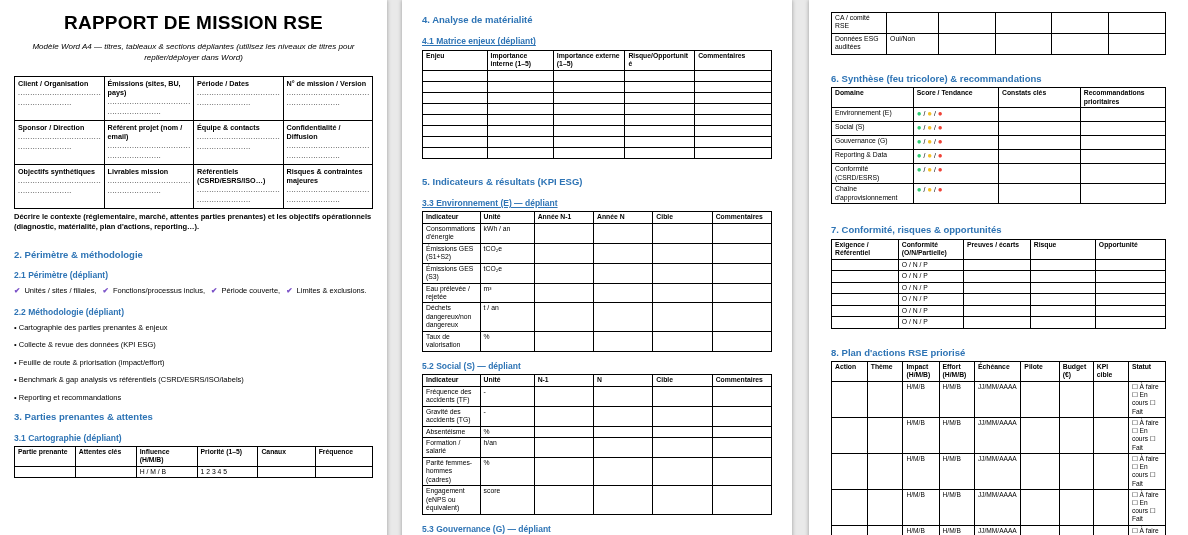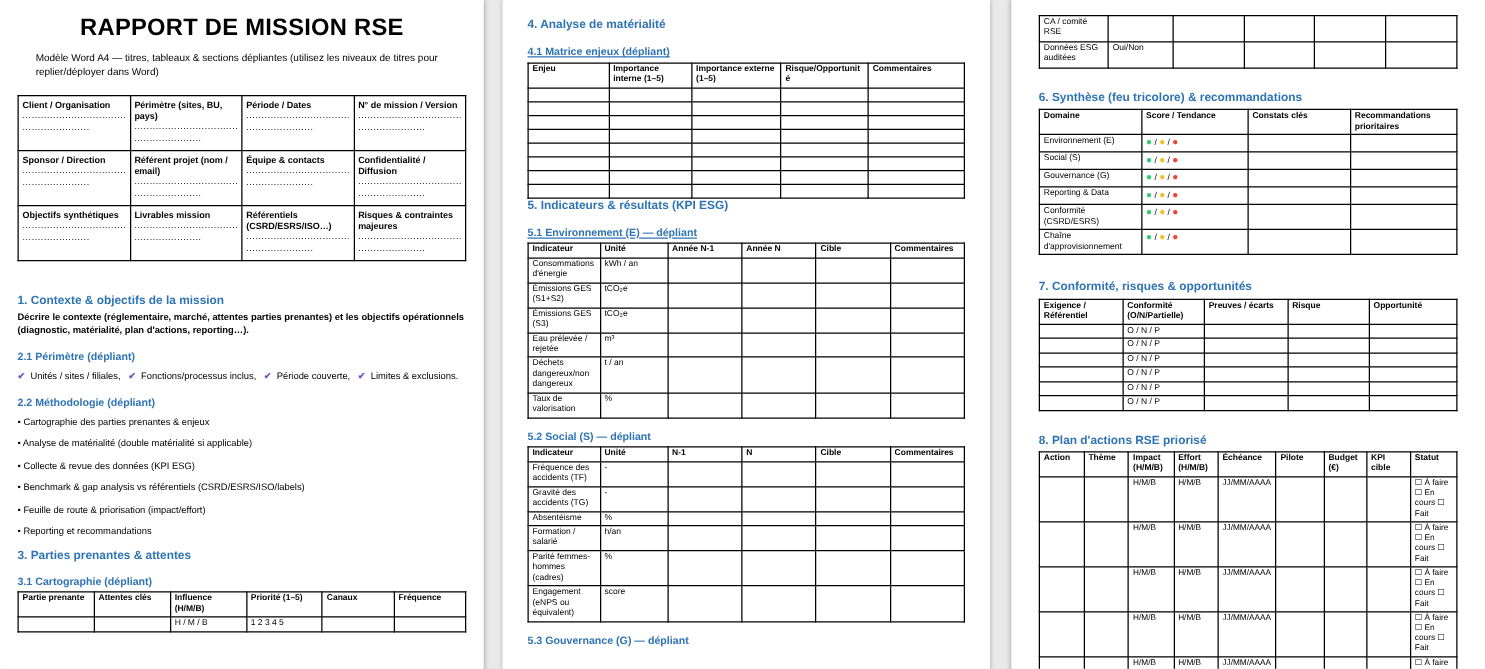--- a/index.html
+++ b/index.html
@@ -12,21 +12,21 @@
   .page{
     position:absolute;top:0;background:#ffffff;height:600px;overflow:hidden;
     box-shadow:0 0 4px rgba(0,0,0,0.35);
     box-sizing:border-box;
   }
   #page1{left:0;width:387px;padding:10px 14px;}
   #page2{left:402px;width:390px;padding:10px 20px;}
   #page3{left:809px;width:379px;padding:12px 22px;}
 
   .doc-title{font-size:19px;font-weight:bold;text-align:center;margin:2px 0 0 0;letter-spacing:0.2px;}
-  .doc-subtitle{font-size:8px;margin:8px auto 12px auto;width:330px;line-height:1.35;}
+  .doc-subtitle{font-size:8px;font-style:italic;text-align:center;margin:8px auto 12px auto;width:330px;line-height:1.35;}
 
   .h1{color:#2E74B5;font-weight:bold;font-size:9.5px;line-height:1.2;}
   .h2{color:#2E74B5;font-weight:bold;font-size:8.5px;line-height:1.2;}
   .body-text{font-size:7.5px;line-height:1.4;margin:3px 0 0 0;font-weight:bold;}
 
   table{border-collapse:collapse;width:100%;table-layout:fixed;}
   td,th{
     border:1px solid #000;padding:1px 3px;font-size:6.8px;line-height:1.25;
     vertical-align:top;text-align:left;overflow:hidden;word-wrap:break-word;
   }
@@ -49,21 +49,21 @@
   .m-s2{margin-top:16px;}
   .m-sub{margin-top:10px;}
   .m-s3{margin-top:8px;}
   .checks{font-size:7.5px;margin-top:6px;line-height:1.4;}
   .check{color:#7B52C7;font-weight:bold;margin-right:2px;}
   .check-item{margin-right:6px;margin-top:21px;}
   .bullets{margin-top:6px;}
   .bullet{font-size:7.5px;line-height:1.4;margin-bottom:7px;}
 
   .m-s4{margin-top:4px;}
-  .m-s5{}
+  .m-s5{margin-top:17px;}
   .m-sub2{margin-top:11px;text-decoration:underline;}
   .m-sub3{margin-top:9px;}
 
   .m-s6{margin-top:18px;}
   .m-s7{margin-top:20px;}
   .m-s8{margin-top:18px;}
 
   .light{font-size:8px;}
   .sep{font-size:6.8px;}
 </style>
@@ -83,21 +83,21 @@
           <col style="width: 25%;">
         </colgroup>
         <tbody>
           <tr>
             <td>
               <div class="cell-label">Client / Organisation</div>
               <div class="dots">...................................</div>
               <div class="dots">......................</div>
             </td>
             <td>
-              <div class="cell-label">Périmètre (sites, BU, pays)</div>
+              <div class="cell-label">Émissions (sites, BU, pays)</div>
               <div class="dots">...................................</div>
               <div class="dots">......................</div>
             </td>
             <td>
               <div class="cell-label">Période / Dates</div>
               <div class="dots">...................................</div>
               <div class="dots">......................</div>
             </td>
             <td>
               <div class="cell-label">N° de mission / Version</div>
@@ -146,32 +146,31 @@
             <td>
               <div class="cell-label">Risques &amp; contraintes majeures</div>
               <div class="dots">...................................</div>
               <div class="dots">......................</div>
             </td>
           </tr>
         </tbody>
       </table>
     </div>
 
-  <div class="h1 m-s1">1. Contexte &amp; objectifs de la mission</div>
   <p class="body-text">Décrire le contexte (réglementaire, marché, attentes parties prenantes) et les objectifs opérationnels (diagnostic, matérialité, plan d'actions, reporting…).</p>
 
+  <div class="h1 m-s2">2. Périmètre &amp; méthodologie</div>
   <div class="h2 m-sub">2.1 Périmètre (dépliant)</div>
   <div class="checks"><span class="check-item"><span class="check">✔</span><span> Unités / sites / filiales,</span></span><span class="check-item"><span class="check">✔</span><span> Fonctions/processus inclus,</span></span><span class="check-item"><span class="check">✔</span><span> Période couverte,</span></span><span class="check-item"><span class="check">✔</span><span> Limites &amp; exclusions.</span></span></div>
   <div class="h2 m-sub">2.2 Méthodologie (dépliant)</div>
   <div class="bullets">
       <div class="bullet">• Cartographie des parties prenantes &amp; enjeux</div>
-      <div class="bullet">• Analyse de matérialité (double matérialité si applicable)</div>
       <div class="bullet">• Collecte &amp; revue des données (KPI ESG)</div>
+      <div class="bullet">• Feuille de route &amp; priorisation (impact/effort)</div>
       <div class="bullet">• Benchmark &amp; gap analysis vs référentiels (CSRD/ESRS/ISO/labels)</div>
-      <div class="bullet">• Feuille de route &amp; priorisation (impact/effort)</div>
       <div class="bullet">• Reporting et recommandations</div>
     </div>
 
   <div class="h1 m-s3">3. Parties prenantes &amp; attentes</div>
   <div class="h2 m-sub">3.1 Cartographie (dépliant)</div>
   <div class="tbl t31">
       <table>
         <colgroup>
           <col style="width: 17%;">
           <col style="width: 17%;">
@@ -280,21 +279,21 @@
             <td></td>
             <td></td>
             <td></td>
             <td></td>
           </tr>
         </tbody>
       </table>
     </div>
 
   <div class="h1 m-s5">5. Indicateurs &amp; résultats (KPI ESG)</div>
-  <div class="h2 m-sub2">5.1 Environnement (E) — dépliant</div>
+  <div class="h2 m-sub2">3.3 Environnement (E) — dépliant</div>
   <div class="tbl t5">
       <table>
         <colgroup>
           <col style="width: 16.5%;">
           <col style="width: 15.5%;">
           <col style="width: 17%;">
           <col style="width: 17%;">
           <col style="width: 17%;">
           <col style="width: 17%;">
         </colgroup>

